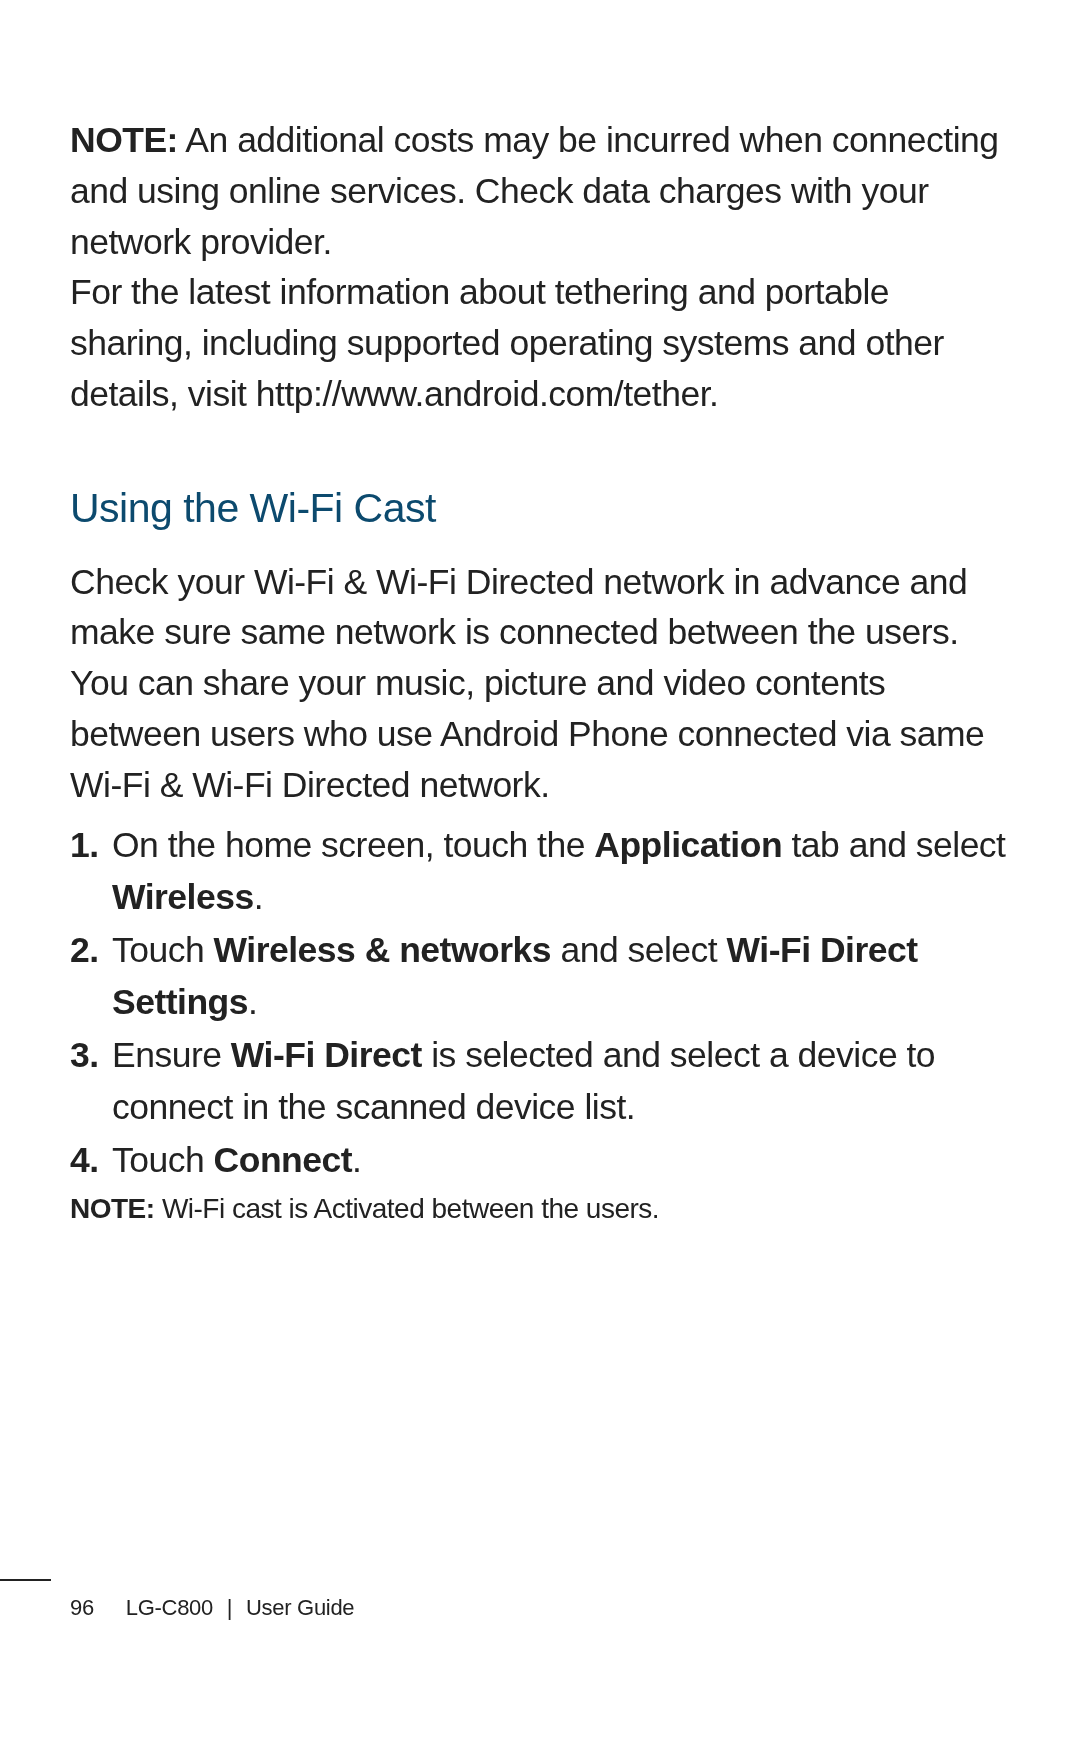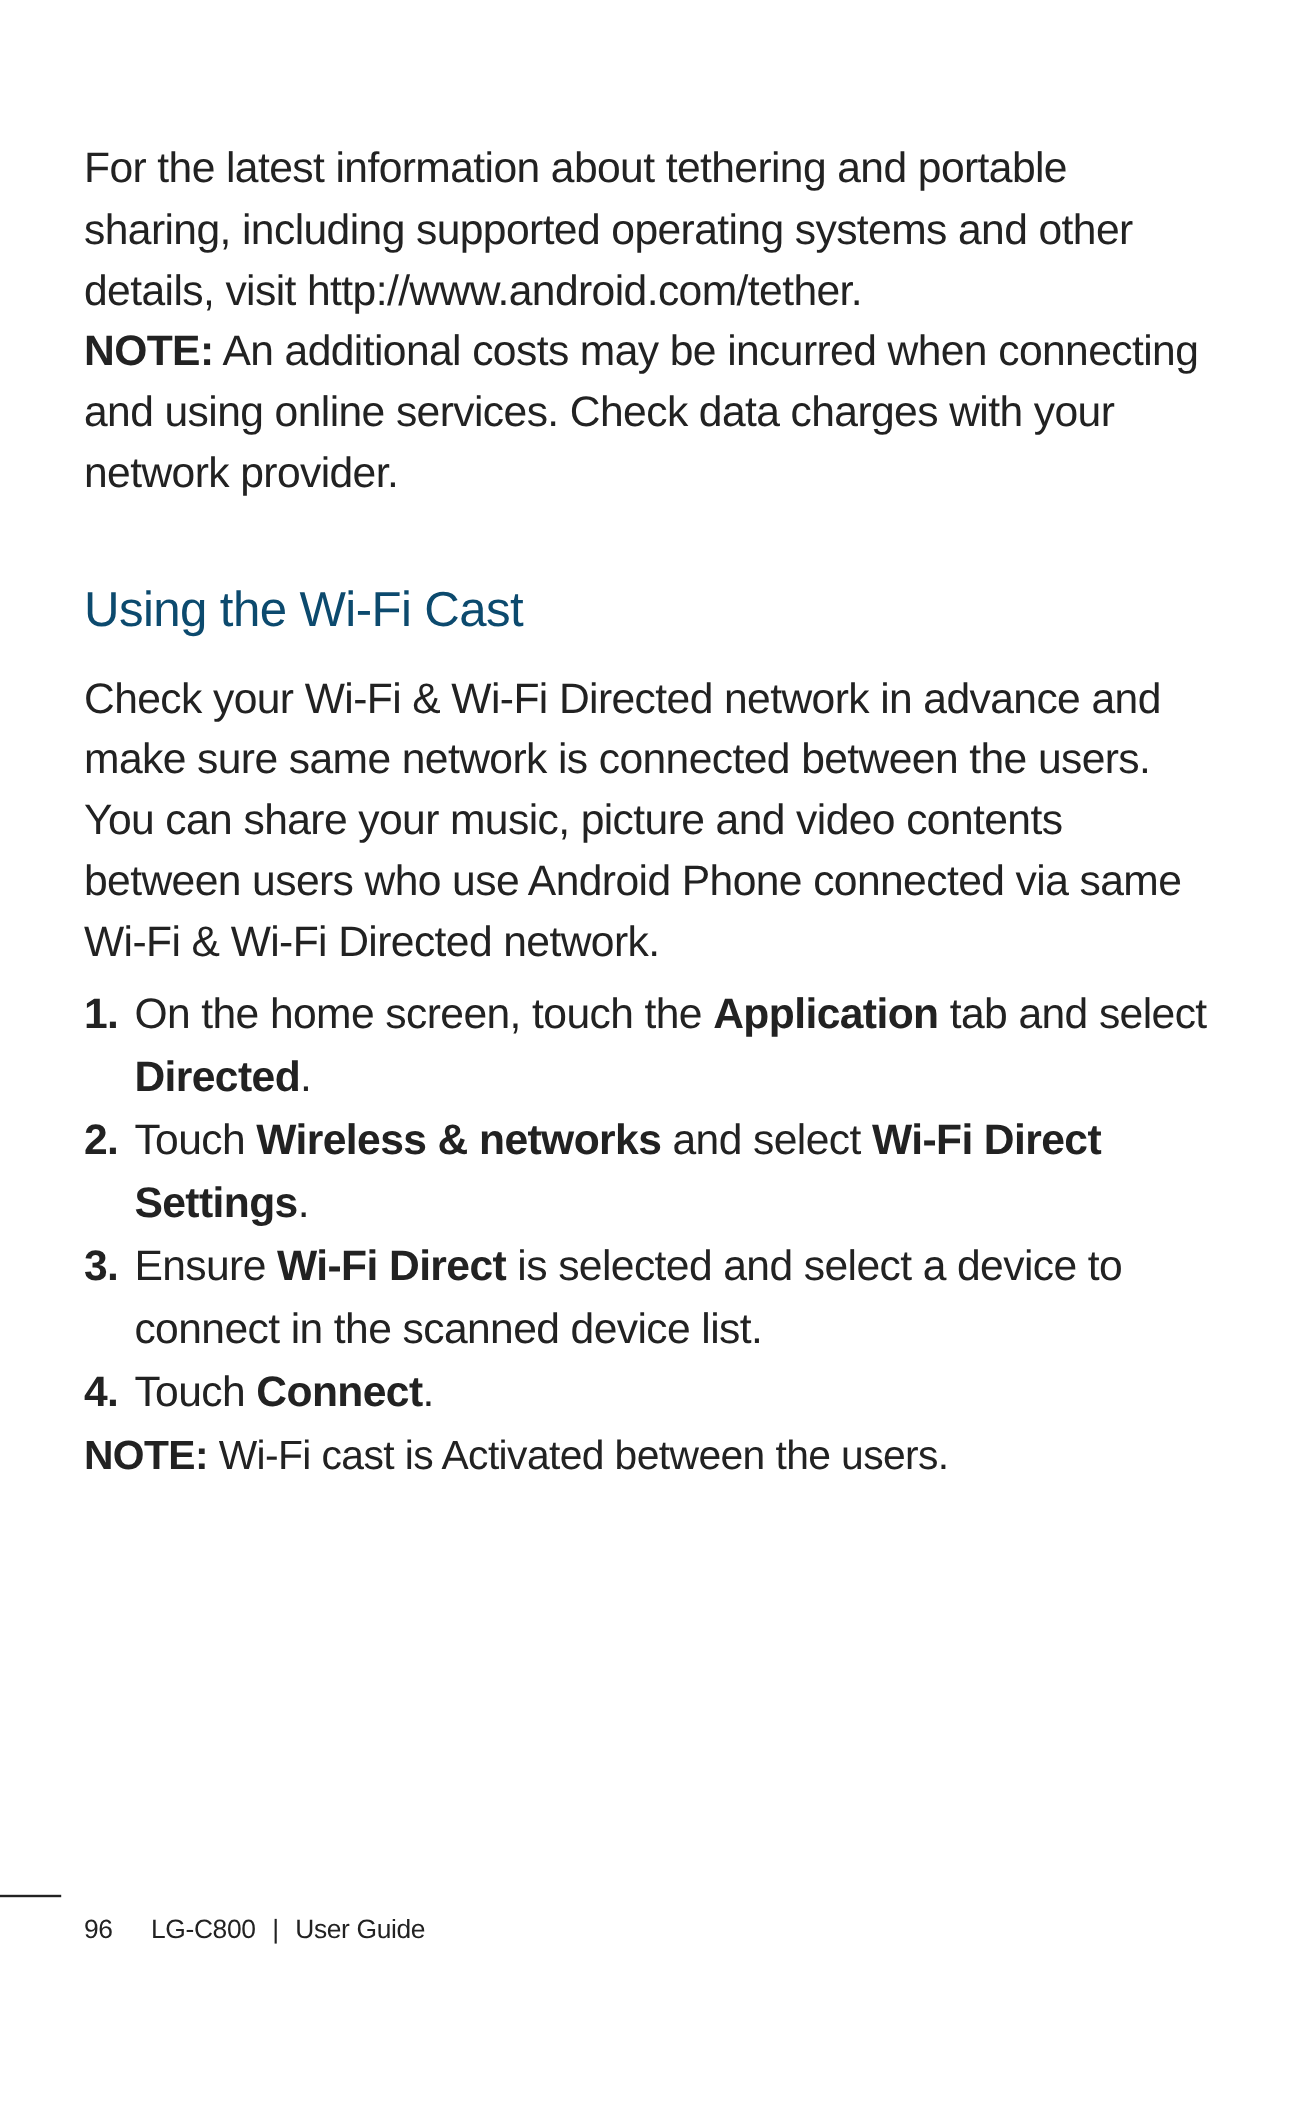--- a/index.html
+++ b/index.html
@@ -58,21 +58,21 @@
     }
     .step-num {
       position: absolute;
       left: 0;
       top: 0;
       font-weight: 700;
       font-size: 35.5px;
     }
     .note-text {
       margin-top: 2px;
-      font-size: 34px;
+      font-size: 28px;
       line-height: 1.45;
       letter-spacing: -0.5px;
       color: #222;
       font-weight: 300;
     }
     .final-note {
       margin-top: 10px;
     }
     .footer {
       position: absolute;
@@ -100,35 +100,35 @@
     }
     .divider {
       margin: 0 8px;
     }
   </style>
 </head>
 <body>
 
 <div class="page">
 
-  <p class="body-text para">For the latest information about tethering and portable sharing, including supported operating systems and other details, visit http://www.android.com/tether.</p>
-
   <p class="body-text note-block">
     <strong>NOTE:</strong><span> An additional costs may be incurred when connecting and using online services. Check data charges with your network provider.</span>
   </p>
+
+  <p class="body-text para">For the latest information about tethering and portable sharing, including supported operating systems and other details, visit http://www.android.com/tether.</p>
 
   <h2 class="section-heading">Using the Wi-Fi Cast</h2>
 
   <p class="body-text para" style="margin-top:8px;">Check your Wi-Fi &amp; Wi-Fi Directed network in advance and make sure same network is connected between the users.</p>
   <p class="body-text para">You can share your music, picture and video contents between users who use Android Phone connected via same Wi-Fi &amp; Wi-Fi Directed network.</p>
 
   <ol class="step-list">
     <li class="step-item">
       <span class="step-num">1.</span>
-      <span><span> On the home screen, touch the </span><strong>Application</strong><span> tab and select </span><strong>Directed</strong><span>.</span></span>
+      <span><span> On the home screen, touch the </span><strong>Application</strong><span> tab and select </span><strong>Wireless</strong><span>.</span></span>
     </li>
     <li class="step-item">
       <span class="step-num">2.</span>
       <span><span>Touch </span><strong>Wireless &amp; networks</strong><span> and select </span><strong>Wi-Fi Direct Settings</strong><span>.</span></span>
     </li>
     <li class="step-item">
       <span class="step-num">3.</span>
       <span><span>Ensure </span><strong>Wi-Fi Direct</strong><span> is selected and select a device to connect in the scanned device list.</span></span>
     </li>
     <li class="step-item">

